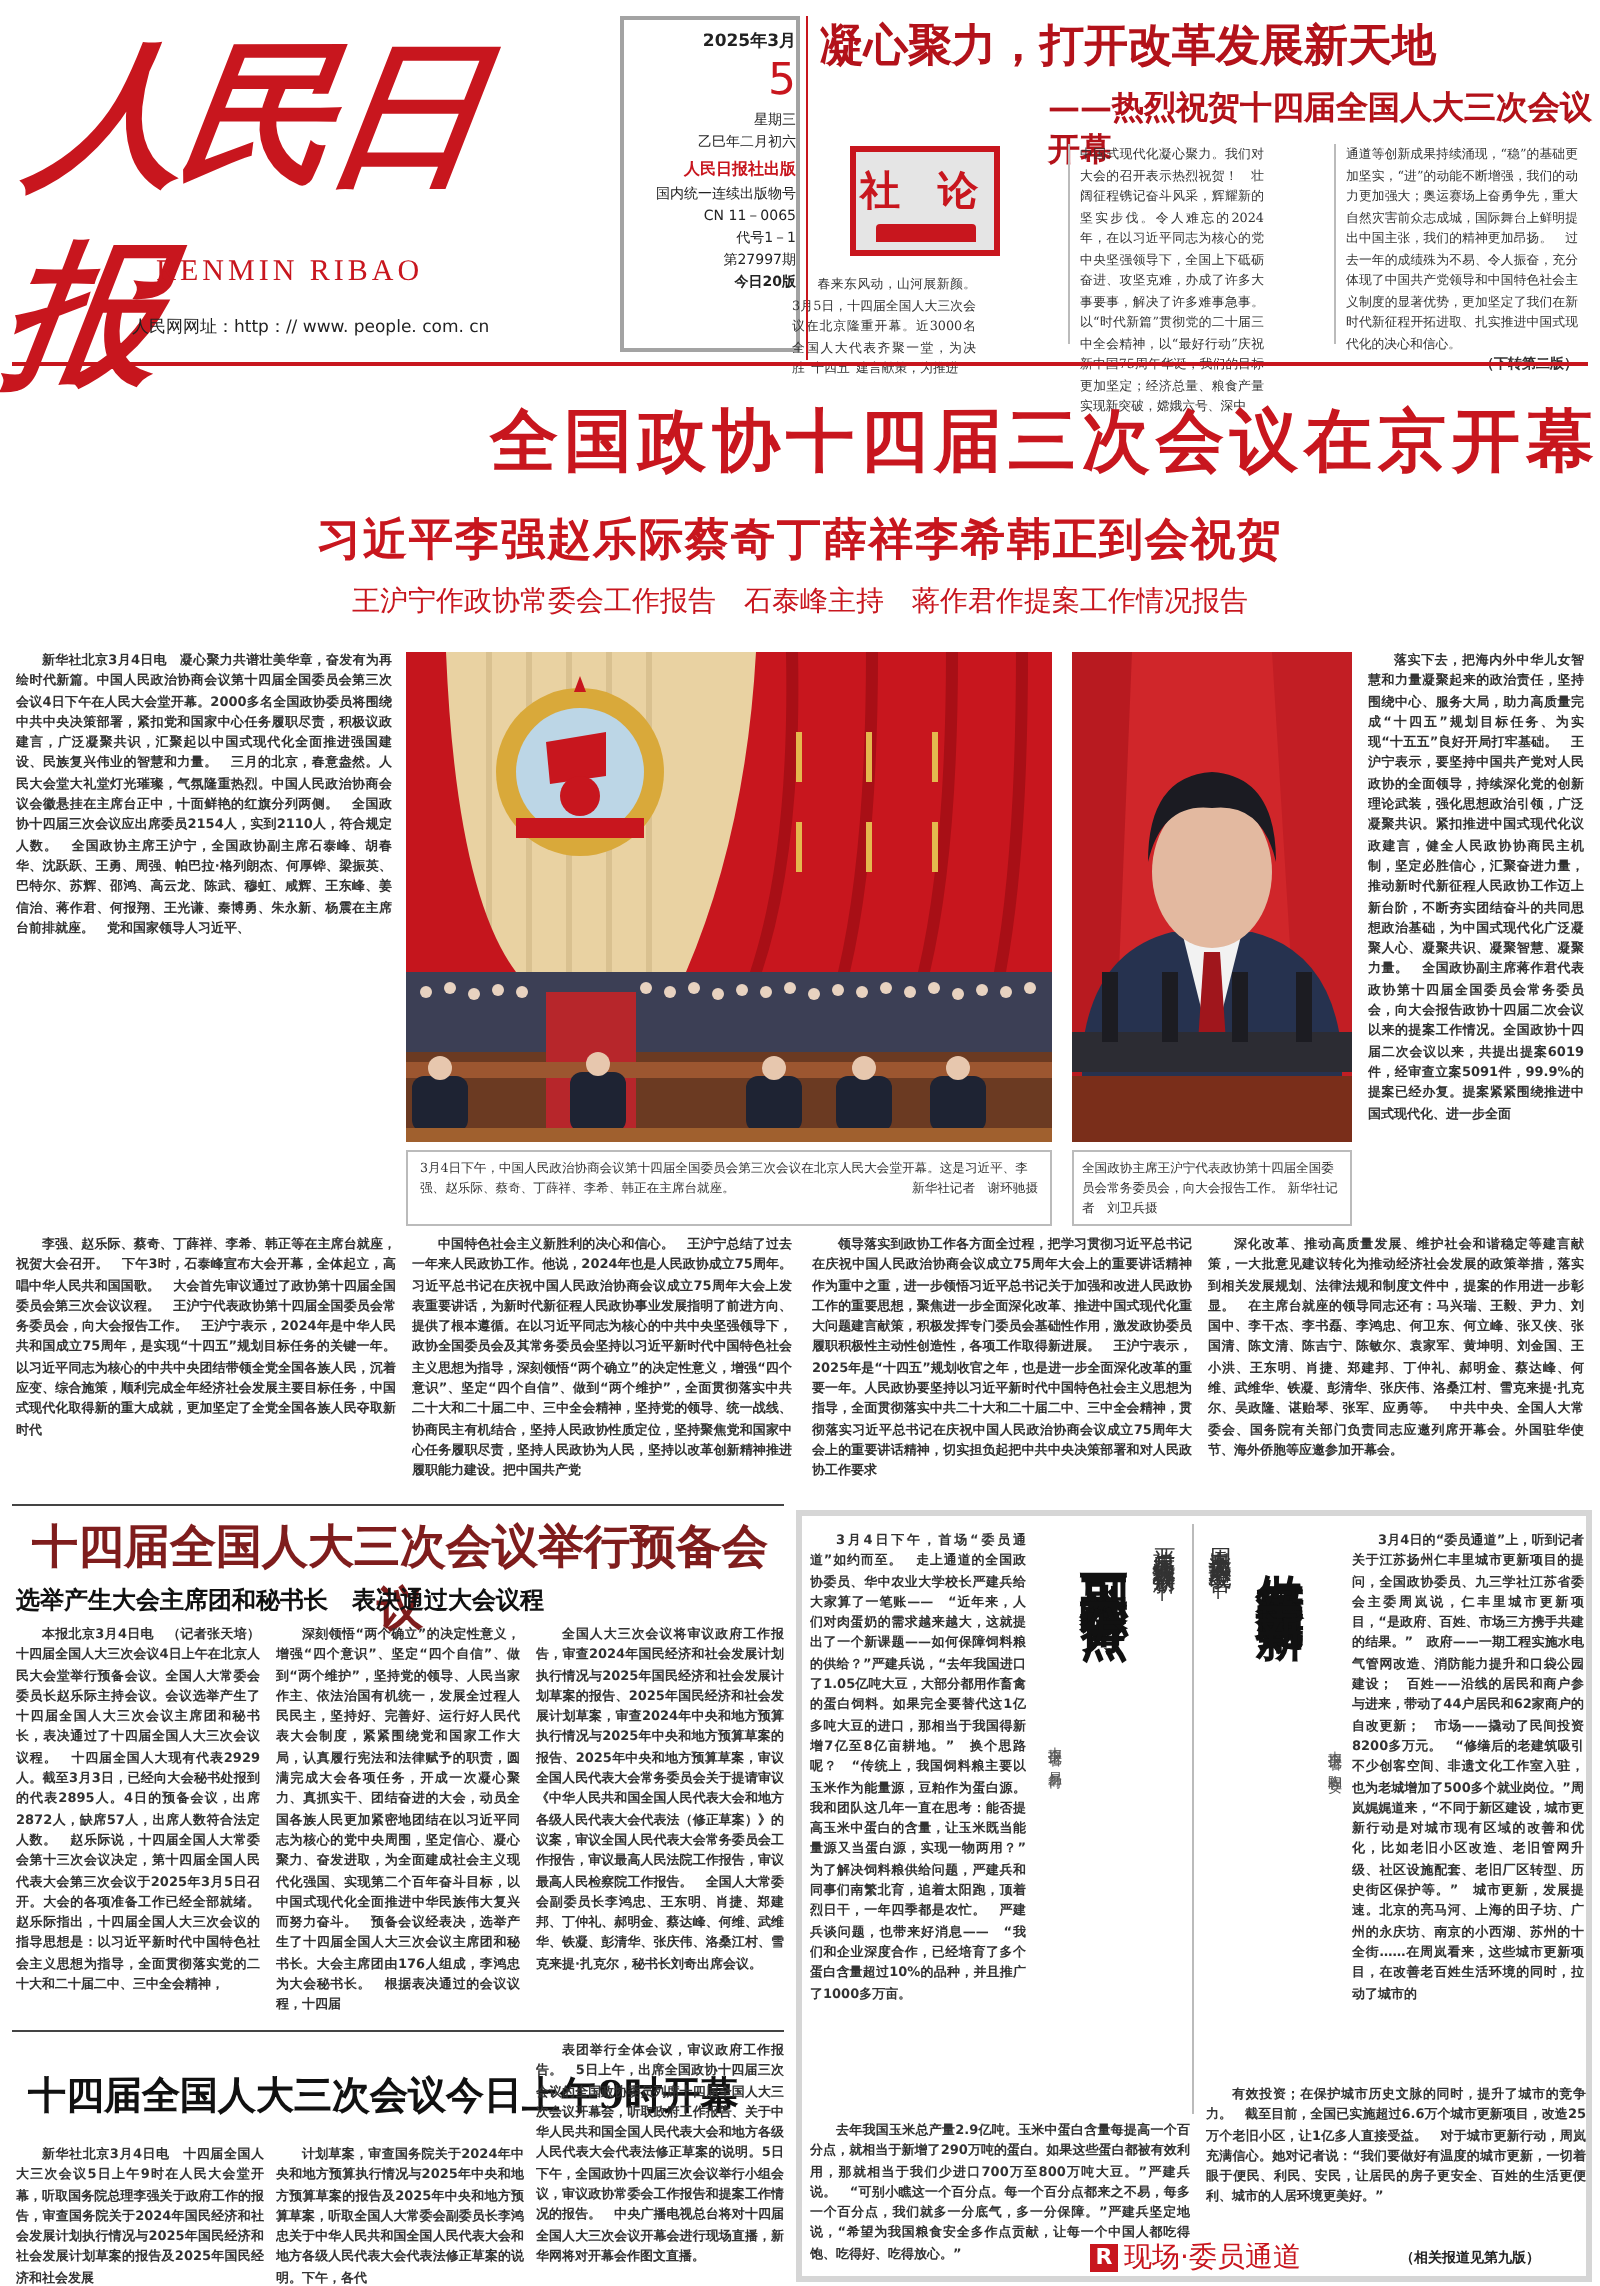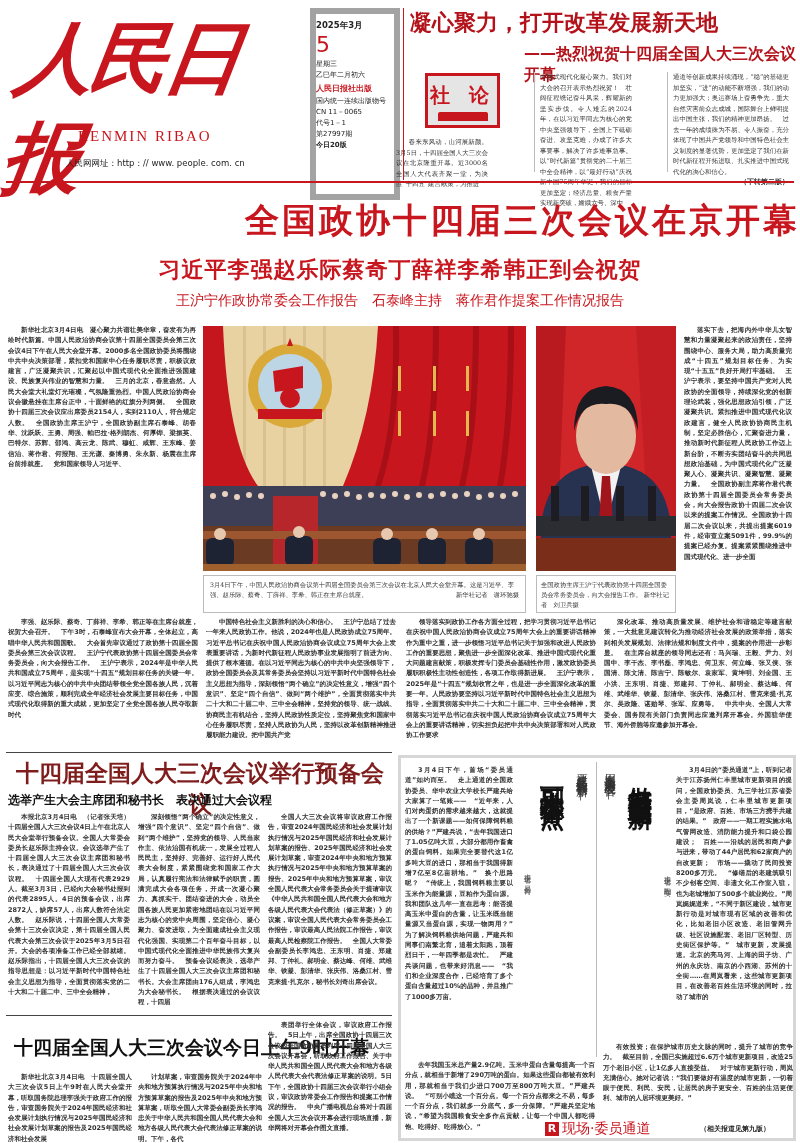--- a/index.html
+++ b/index.html
@@ -5,21 +5,21 @@
   * { box-sizing: border-box; margin: 0; padding: 0; }
   body { width: 800px; height: 1143px; background: #ffffff; font-family: "DejaVu Sans", sans-serif; color: #222; position: relative; overflow: hidden; }
   .abs { position: absolute; }
   .serif { font-family: "DejaVu Serif", serif; }
 
   
   #masthead-logo { left: 10px; top: 8px; width: 290px; height: 120px; }
   #logo-text { font-family: "DejaVu Serif", serif; font-size: 78px; font-weight: bold; color: #c8161e; letter-spacing: -4px; font-style: italic; line-height: 100px; transform: skewX(-8deg); }
   #logo-pinyin { left: 78px; top: 128px; font-family: "Liberation Serif", serif; font-size: 15px; letter-spacing: 2px; color: #c8161e; }
   #site-url { left: 66px; top: 158px; font-size: 8.5px; color: #222; }
-  #date-box { left: 310px; top: 8px; width: 90px; height: 192px; border: 6px solid #a3a3a3; text-align: left; font-size: 7px; line-height: 11px; padding-top: 6px; }
+  #date-box { left: 310px; top: 8px; width: 90px; height: 168px; border: 2px solid #a3a3a3; text-align: right; font-size: 7px; line-height: 11px; padding-top: 6px; }
   #date-box .ym { font-size: 8.5px; font-weight: bold; }
   #date-box .day { font-size: 22px; color: #c8161e; line-height: 28px; }
   #date-box .pub { color: #c8161e; font-size: 8px; font-weight: bold; margin: 2px 0; }
   #masthead-rule { left: 6px; top: 181px; width: 788px; height: 2px; background: #c8161e; }
 
   
   #ed-title { left: 410px; top: 8px; font-size: 22px; font-weight: bold; color: #b3121a; letter-spacing: 0px; }
   #ed-sub { left: 478px; top: 44px; font-family: "DejaVu Serif", serif; font-size: 16px; font-weight: bold; color: #b3121a; margin-left: 46px; }
   #sheping { left: 425px; top: 73px; width: 75px; height: 55px; border: 3px solid #c8161e; background: #e5e5e5; text-align: center; }
   #sheping span { font-family: "DejaVu Serif", serif; font-size: 20px; font-weight: bold; color: #c8161e; line-height: 38px; letter-spacing: 6px; }

